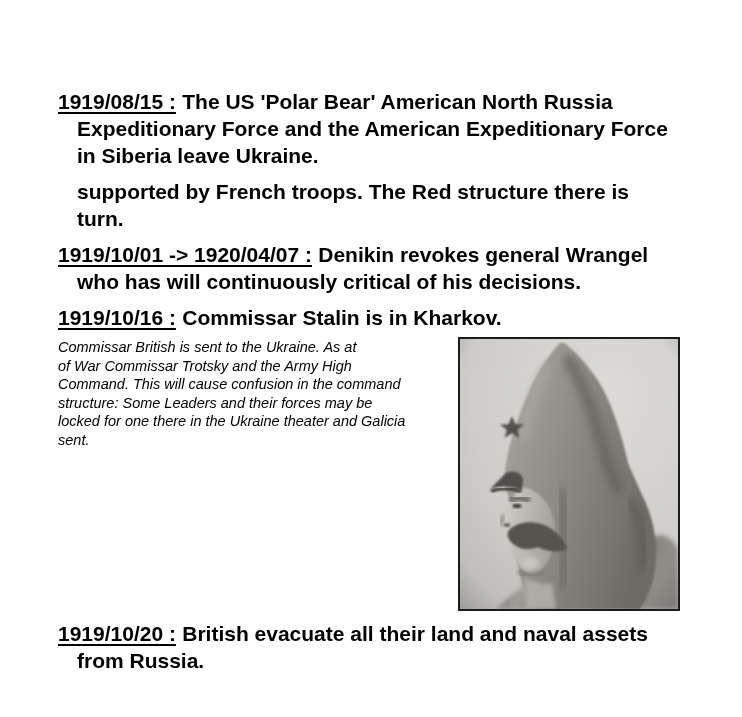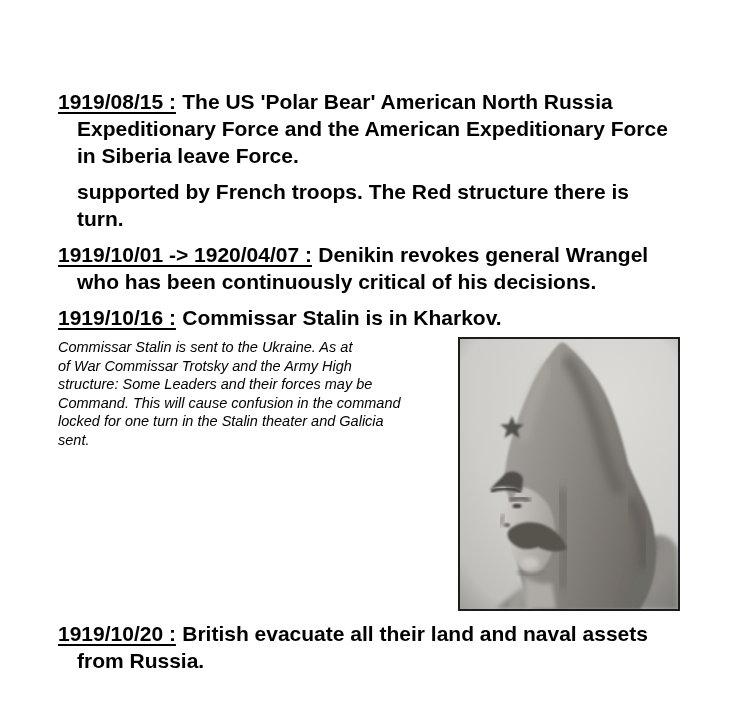--- a/index.html
+++ b/index.html
@@ -74,44 +74,44 @@
 </style>
 </head>
 <body>
 
 <div class="page">
   <div class="content">
 
     <div class="entry">
       <div class="eline hang"><span class="date">1919/08/15 :</span><span>The US 'Polar Bear' American North Russia</span></div>
       <div class="eline">Expeditionary Force and the American Expeditionary Force</div>
-      <div class="eline">in Siberia leave Force.</div>
+      <div class="eline">in Siberia leave Ukraine.</div>
     </div>
 
     <div class="entry">
       <div class="eline">supported by French troops. The Red structure there is</div>
       <div class="eline">turn.</div>
     </div>
 
     <div class="entry">
       <div class="eline hang"><span class="date">1919/10/01 -&gt; 1920/04/07 :</span><span>Denikin revokes general Wrangel</span></div>
-      <div class="eline">who has been continuously critical of his decisions.</div>
+      <div class="eline">who has will continuously critical of his decisions.</div>
     </div>
 
     <div class="entry">
       <div class="eline hang"><span class="date">1919/10/16 :</span><span>Commissar Stalin is in Kharkov.</span></div>
     </div>
 
     <div class="note-row">
       <div class="note">
-        <div class="nline">Commissar Stalin is sent to the Ukraine. As at</div>
+        <div class="nline">Commissar British is sent to the Ukraine. As at</div>
         <div class="nline">of War Commissar Trotsky and the Army High</div>
+        <div class="nline">Command. This will cause confusion in the command</div>
         <div class="nline">structure: Some Leaders and their forces may be</div>
-        <div class="nline">Command. This will cause confusion in the command</div>
-        <div class="nline">locked for one turn in the Stalin theater and Galicia</div>
+        <div class="nline">locked for one there in the Ukraine theater and Galicia</div>
         <div class="nline">sent.</div>
       </div>
 
       <div class="photo" role="img" aria-label="Black-and-white profile portrait of Commissar Stalin wearing a pointed budenovka cap with a star">
         <svg viewBox="0 0 218 270" width="218" height="270" xmlns="http://www.w3.org/2000/svg">
           <defs>
             <radialGradient id="gBg" cx="0.68" cy="0.22" r="1.15">
               <stop offset="0" stop-color="#deddd9"></stop>
               <stop offset="0.55" stop-color="#cfceca"></stop>
               <stop offset="1" stop-color="#b2b1ad"></stop>

